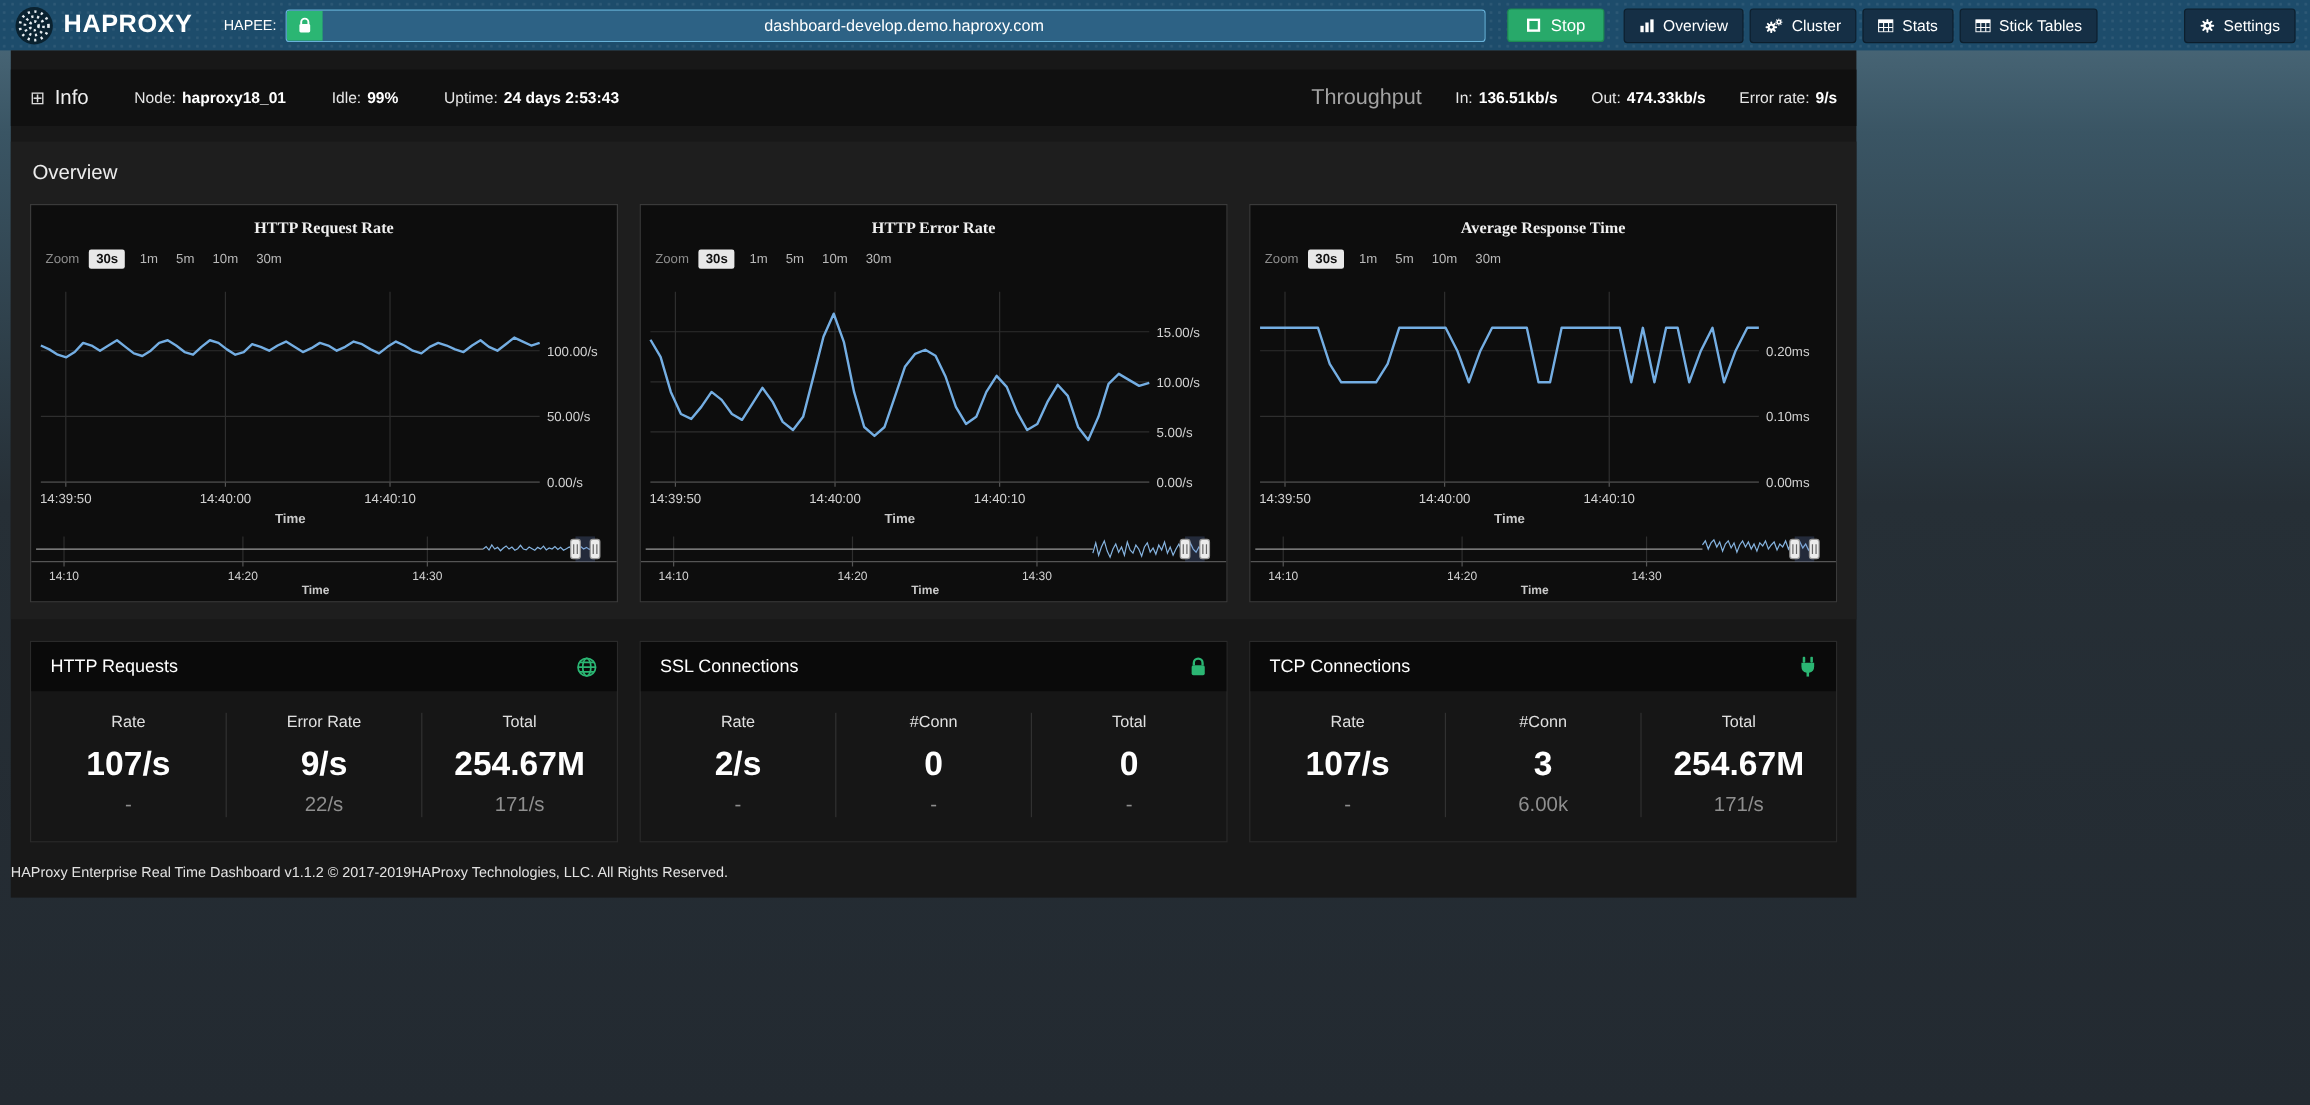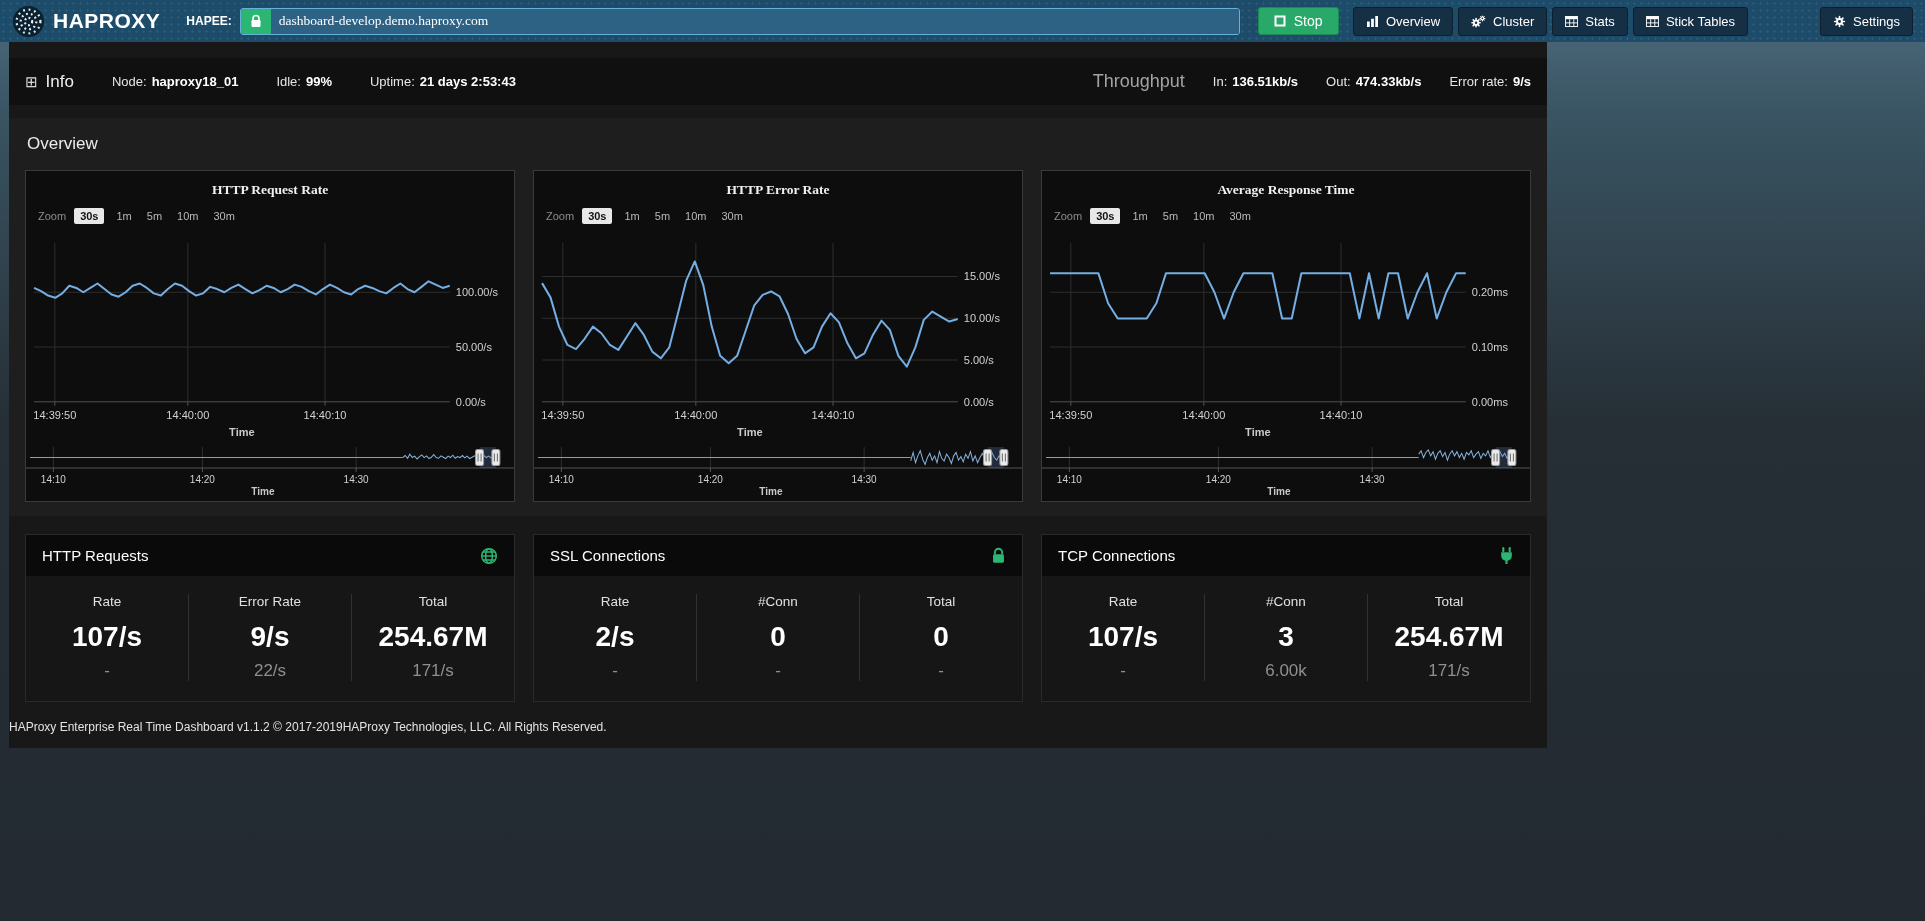--- a/index.html
+++ b/index.html
@@ -13,26 +13,26 @@
 
   
   .topbar {
     height: 42px; background-color: #1d4c6b;
     background-image: radial-gradient(rgba(255,255,255,.07) 1px, transparent 1.4px);
     background-size: 7px 7px;
     display: flex; align-items: center; padding: 0 12px;
   }
   .logo { margin-right: 8px; display: flex; }
   .brand { font-size: 21px; font-weight: bold; letter-spacing: .5px; }
-  .hapee { font-size: 12px; font-weight: bold; margin-left: 26px; margin-right: 8px; }
+  .hapee { font-size: 12px; font-weight: normal; margin-left: 26px; margin-right: 8px; }
   .url-box { display: flex; align-items: stretch; width: 1000px; height: 27px;
              border: 1px solid #67b1d8; border-radius: 3px; overflow: hidden; }
   .lock-seg { width: 30px; background: #2bb673; display: flex; align-items: center; justify-content: center; }
   .url-input { flex: 1; background: #2d6285; border: none; outline: none; color: #fff;
-               font-size: 13.5px; padding: 0 8px; font-family: Liberation Serif, serif; }
+               font-size: 13.5px; padding: 0 8px; font-family: Liberation Sans, sans-serif; text-align: center; }
   .stop-btn { margin-left: 18px; height: 28px; padding: 0 15px; background: #28a96a;
               border: 1px solid #1d8a52; border-radius: 3px; color: #fff; font-size: 14px;
               display: flex; align-items: center; gap: 8px; cursor: pointer;
               font-family: "Liberation Sans", sans-serif; }
   .nav-group { margin-left: auto; display: flex; gap: 5px; }
   .nav-btn { height: 29px; padding: 0 12px; background: #152f45; border: 1px solid #0d1f2d;
              border-radius: 3px; color: #fff; font-size: 13px; display: flex; align-items: center;
              gap: 7px; cursor: pointer; font-family: "Liberation Sans", sans-serif; }
   .settings { margin-left: 72px; }
   .icon { display: flex; }
@@ -201,21 +201,21 @@
       <span class="sq-plus">⊞</span>
       <span>Info</span>
     </span>
     <span class="kv">
       <span>Node:</span><b>haproxy18_01</b>
     </span>
     <span class="kv">
       <span>Idle:</span><b>99%</b>
     </span>
     <span class="kv">
-      <span>Uptime:</span><b>21 days 2:53:43</b>
+      <span>Uptime:</span><b>24 days 2:53:43</b>
     </span>
     <span class="throughput">
       <span class="tp-title">Throughput</span>
       <span class="kv">
         <span>In:</span><b>136.51kb/s</b>
       </span>
       <span class="kv">
         <span>Out:</span><b>474.33kb/s</b>
       </span>
       <span class="kv">

